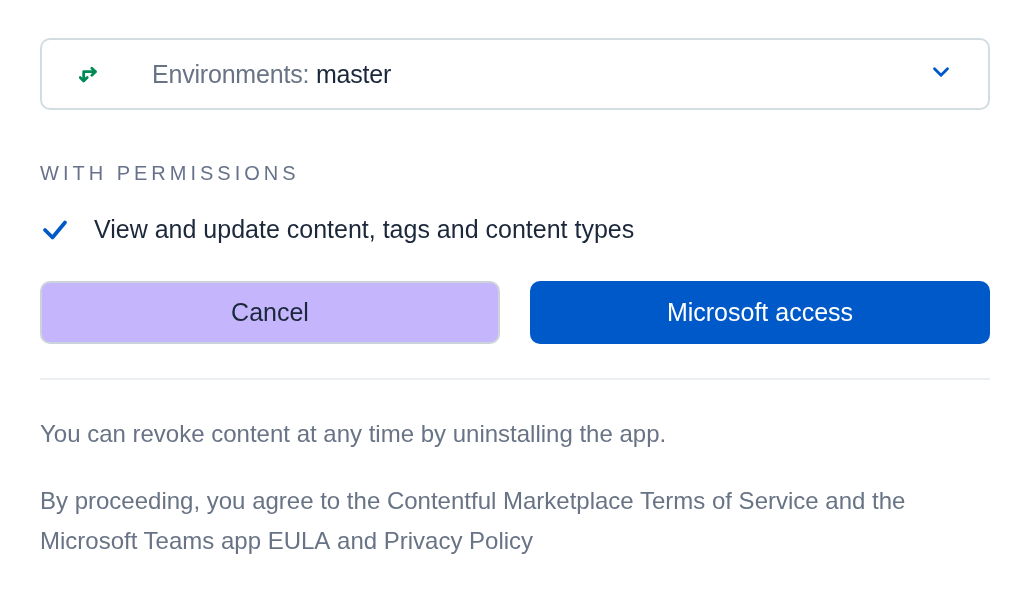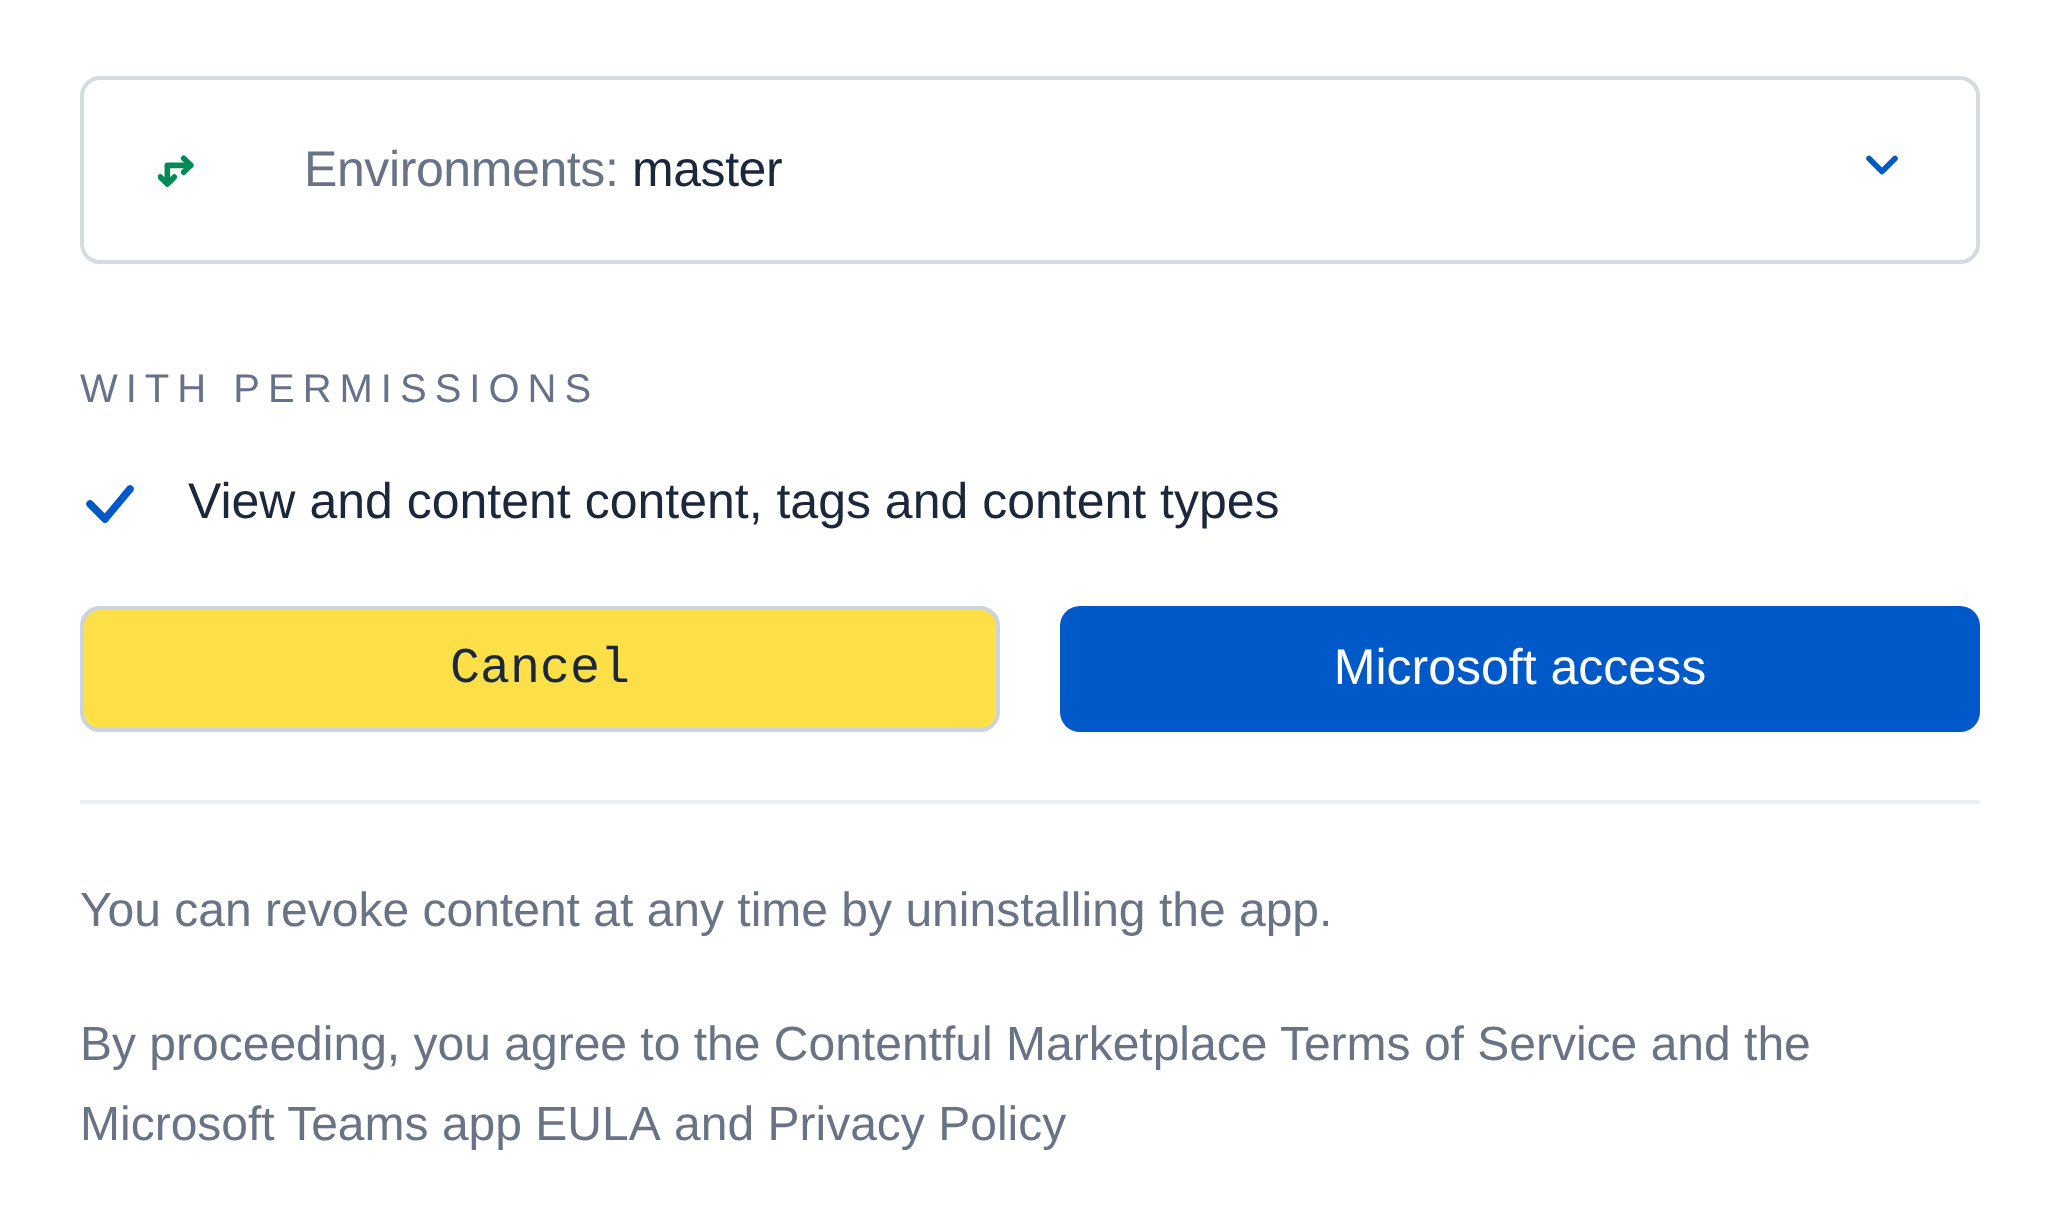--- a/index.html
+++ b/index.html
@@ -1,21 +1,21 @@
 <!DOCTYPE html>
 <html><head>
 <meta charset="utf-8">
 <style>
   * { box-sizing: border-box; margin: 0; padding: 0; }
   html, body { width: 1030px; height: 608px; background: #fff; font-family: -apple-system, BlinkMacSystemFont, "Segoe UI", Helvetica, Arial, sans-serif; color: #1b273a; }
   .wrap { padding: 38px 40px 30px 40px; }
 
   .dropdown {
     width: 100%;
-    height: 94px;
+    height: 72px;
     border: 2px solid #d3dce0;
     border-radius: 10px;
     display: flex;
     align-items: center;
     padding: 0 36px 0 36px;
     cursor: pointer;
     position: relative;
   }
   .dropdown .env-icon { width: 30px; display:flex; align-items:center; justify-content:center; }
   .dropdown .label-area { margin-left: 44px; font-size: 25px; letter-spacing: -0.2px; }
@@ -41,21 +41,21 @@
   .btn {
     flex: 1 1 0;
     height: 63px;
     border-radius: 10px;
     font-size: 25px;
     font-weight: 500;
     display:flex; align-items:center; justify-content:center;
     cursor: pointer;
     border: 2px solid transparent;
   }
-  .btn-secondary { background:#fde047; color:#1b273a; border-color:#ccd4db;font-family:Liberation Mono, monospace; }
+  .btn-secondary { background:#c4b5fd; color:#1b273a; border-color:#ccd4db; }
   .btn-primary { background:#0059c8; color:#fff; }
 
   .rule { border:none; border-top: 2px solid #eceff1; margin-top: 34px; }
 
   .footnote { margin-top: 34px; font-size: 24px; color:#687385; line-height: 1.7; }
   .footnote .p2 { margin-top: 26px; }
   .linkish { color:#687385; font-weight: 500; }
 </style>
 </head>
 <body>
@@ -83,21 +83,21 @@
   <div class="section-label">WITH PERMISSIONS</div>
 
   <div class="perm-list">
     <div class="perm-item">
       <span class="check">
         <svg width="30" height="30" viewBox="0 0 24 24" fill="none">
           <path d="M4 12 L10 18 L20 6" stroke="#0059c8" stroke-width="3" stroke-linecap="round" stroke-linejoin="round"></path>
         </svg>
       </span>
       <span class="txt">
-        <b>View</b><span> and </span><b>content</b><span> content, tags and content types</span>
+        <b>View</b><span> and </span><b>update</b><span> content, tags and content types</span>
       </span>
     </div>
   </div>
 
   <div class="buttons">
     <div class="btn btn-secondary">Cancel</div>
     <div class="btn btn-primary">Microsoft access</div>
   </div>
 
   <hr class="rule">

